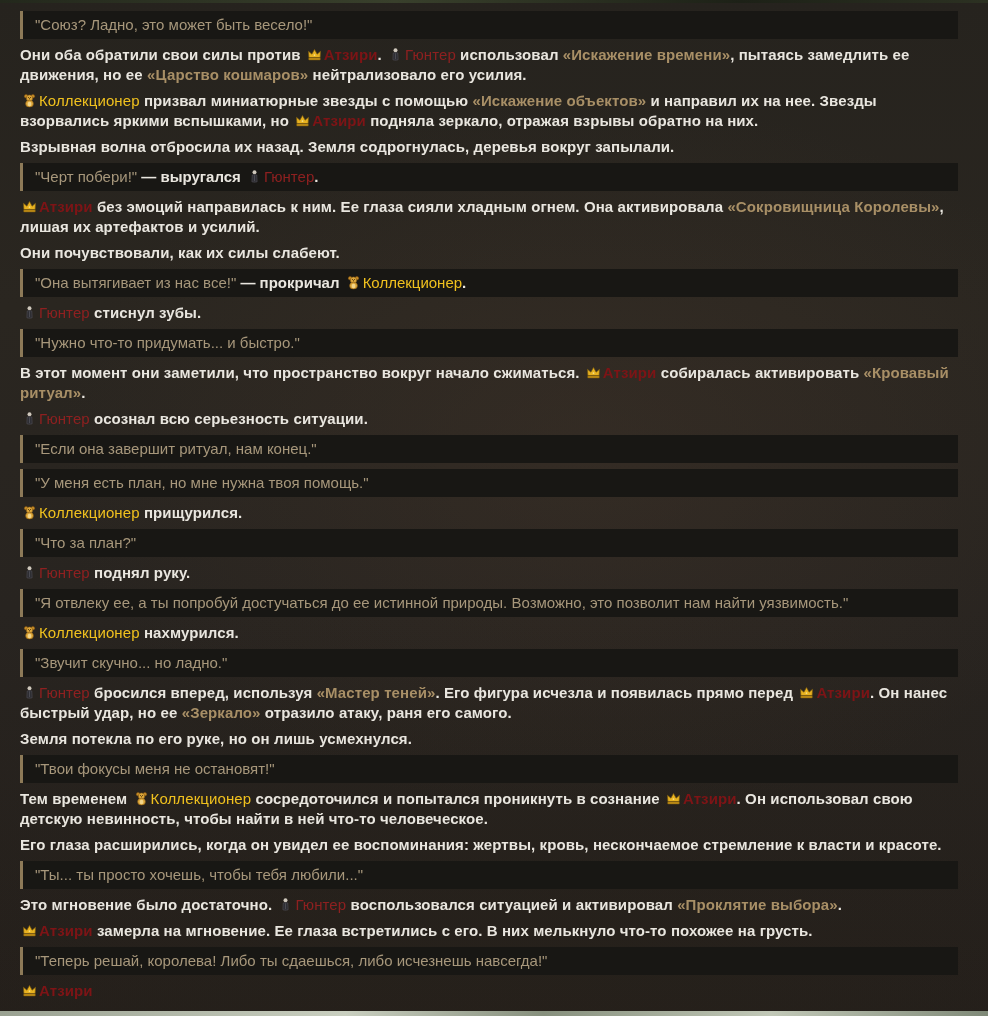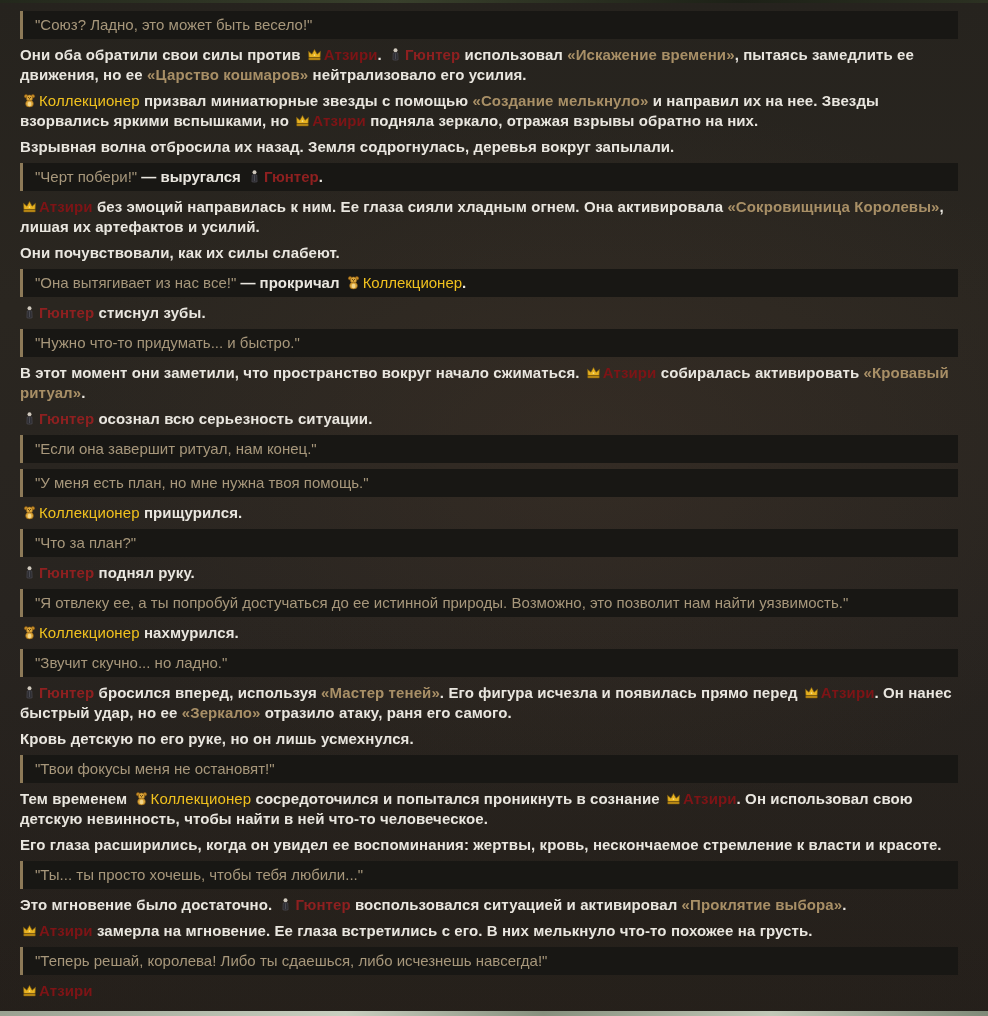--- a/index.html
+++ b/index.html
@@ -21,21 +21,21 @@
   }
   .quote{
     background:var(--quote-bg);
     border-left:3px solid var(--quote-border);
     padding:4px 12px;
     color:var(--quote-text);font-size:15px;line-height:20px;font-weight:normal;
   }
   .t-body{color:var(--body-text);font-weight:bold;}
   .t-quote{color:var(--quote-text);font-weight:normal;}
   .t-atziri{color:var(--name-atziri);font-weight:bold;margin-top:28px;}
-  .t-gunter{color:var(--name-gunter);font-weight:bold;}
+  .t-gunter{color:var(--name-gunter);font-weight:normal;}
   .t-collector{color:var(--name-collector);font-weight:normal;}
   .t-ability{color:var(--ability);font-weight:bold;}
   .icon{display:inline-block;width:17px;height:15px;vertical-align:-2px;margin:0 1px;}
   .icon svg{display:block;width:100%;height:100%;}
   .bottom-edge{position:absolute;left:0;bottom:0;width:100%;height:5px;
     background:linear-gradient(90deg,#aeb8a6,#e6eedd 35%,#97a38e 55%,#dde6d3 78%,#8f9c88);
     opacity:.85;}
 </style>
 </head>
 <body style="--body-text: #e9e6df; --quote-bg: #181714; --quote-border: #8d7a58; --quote-text: #a7977b; --name-atziri: #7d1416; --name-gunter: #8e2020; --name-collector: #f0c11e; --ability: #a88f66;">
@@ -54,21 +54,21 @@
         </svg></span><span class="t-gunter">Гюнтер</span><span class="t-body"> использовал </span><span class="t-ability">«Искажение времени»</span><span class="t-body">, пытаясь замедлить ее движения, но ее </span><span class="t-ability">«Царство кошмаров»</span><span class="t-body"> нейтрализовало его усилия.</span></div>
     <div class="line para"><span class="icon"><svg viewBox="0 0 16 16">
           <circle cx="4.4" cy="3.4" r="1.9" fill="#c68c28" stroke="#7c5212" stroke-width=".6"></circle>
           <circle cx="11.6" cy="3.4" r="1.9" fill="#c68c28" stroke="#7c5212" stroke-width=".6"></circle>
           <circle cx="8" cy="5.4" r="3.4" fill="#dda73a" stroke="#7c5212" stroke-width=".6"></circle>
           <ellipse cx="8" cy="11.4" rx="4.2" ry="3.6" fill="#dda73a" stroke="#7c5212" stroke-width=".6"></ellipse>
           <ellipse cx="8" cy="11.6" rx="2" ry="2.4" fill="#f3d58a"></ellipse>
           <circle cx="6.8" cy="4.9" r=".55" fill="#3a2408"></circle>
           <circle cx="9.2" cy="4.9" r=".55" fill="#3a2408"></circle>
           <circle cx="8" cy="6.1" r=".6" fill="#3a2408"></circle>
-        </svg></span><span class="t-collector">Коллекционер</span><span class="t-body"> призвал миниатюрные звезды с помощью </span><span class="t-ability">«Создание мелькнуло»</span><span class="t-body"> и направил их на нее. Звезды взорвались яркими вспышками, но </span><span class="icon"><svg viewBox="0 0 16 16">
+        </svg></span><span class="t-collector">Коллекционер</span><span class="t-body"> призвал миниатюрные звезды с помощью </span><span class="t-ability">«Искажение объектов»</span><span class="t-body"> и направил их на нее. Звезды взорвались яркими вспышками, но </span><span class="icon"><svg viewBox="0 0 16 16">
           <path d="M2 11.2 L1.6 4.6 L5.2 7.6 L8 2.6 L10.8 7.6 L14.4 4.6 L14 11.2 Z" fill="#e8b220" stroke="#7a5a10" stroke-width=".7"></path>
           <rect x="1.8" y="11.6" width="12.4" height="2.2" rx=".5" fill="#c99416" stroke="#7a5a10" stroke-width=".6"></rect>
           <circle cx="8" cy="8.6" r="1" fill="#f7e08a"></circle>
         </svg></span><span class="t-atziri">Атзири</span><span class="t-body"> подняла зеркало, отражая взрывы обратно на них.</span></div>
     <div class="line para"><span class="t-body">Взрывная волна отбросила их назад. Земля содрогнулась, деревья вокруг запылали.</span></div>
     <div class="line quote"><span class="t-quote">"Черт побери!"</span><span class="t-body"> — выругался </span><span class="icon"><svg viewBox="0 0 16 16">
           <circle cx="8" cy="3.4" r="2.1" fill="#cfc8bc"></circle>
           <path d="M5.6 6.4 Q8 5.2 10.4 6.4 L10.8 13.6 Q8 14.6 5.2 13.6 Z" fill="#2a2a2e" stroke="#55545c" stroke-width=".6"></path>
           <rect x="7.3" y="6.6" width="1.4" height="6.4" fill="#4a4a52"></rect>
         </svg></span><span class="t-gunter">Гюнтер</span><span class="t-body">.</span></div>
@@ -136,21 +136,21 @@
     <div class="line quote"><span class="t-quote">"Звучит скучно... но ладно."</span></div>
     <div class="line para"><span class="icon"><svg viewBox="0 0 16 16">
           <circle cx="8" cy="3.4" r="2.1" fill="#cfc8bc"></circle>
           <path d="M5.6 6.4 Q8 5.2 10.4 6.4 L10.8 13.6 Q8 14.6 5.2 13.6 Z" fill="#2a2a2e" stroke="#55545c" stroke-width=".6"></path>
           <rect x="7.3" y="6.6" width="1.4" height="6.4" fill="#4a4a52"></rect>
         </svg></span><span class="t-gunter">Гюнтер</span><span class="t-body"> бросился вперед, используя </span><span class="t-ability">«Мастер теней»</span><span class="t-body">. Его фигура исчезла и появилась прямо перед </span><span class="icon"><svg viewBox="0 0 16 16">
           <path d="M2 11.2 L1.6 4.6 L5.2 7.6 L8 2.6 L10.8 7.6 L14.4 4.6 L14 11.2 Z" fill="#e8b220" stroke="#7a5a10" stroke-width=".7"></path>
           <rect x="1.8" y="11.6" width="12.4" height="2.2" rx=".5" fill="#c99416" stroke="#7a5a10" stroke-width=".6"></rect>
           <circle cx="8" cy="8.6" r="1" fill="#f7e08a"></circle>
         </svg></span><span class="t-atziri">Атзири</span><span class="t-body">. Он нанес быстрый удар, но ее </span><span class="t-ability">«Зеркало»</span><span class="t-body"> отразило атаку, раня его самого.</span></div>
-    <div class="line para"><span class="t-body">Кровь детскую по его руке, но он лишь усмехнулся.</span></div>
+    <div class="line para"><span class="t-body">Земля потекла по его руке, но он лишь усмехнулся.</span></div>
     <div class="line quote"><span class="t-quote">"Твои фокусы меня не остановят!"</span></div>
     <div class="line para"><span class="t-body">Тем временем </span><span class="icon"><svg viewBox="0 0 16 16">
           <circle cx="4.4" cy="3.4" r="1.9" fill="#c68c28" stroke="#7c5212" stroke-width=".6"></circle>
           <circle cx="11.6" cy="3.4" r="1.9" fill="#c68c28" stroke="#7c5212" stroke-width=".6"></circle>
           <circle cx="8" cy="5.4" r="3.4" fill="#dda73a" stroke="#7c5212" stroke-width=".6"></circle>
           <ellipse cx="8" cy="11.4" rx="4.2" ry="3.6" fill="#dda73a" stroke="#7c5212" stroke-width=".6"></ellipse>
           <ellipse cx="8" cy="11.6" rx="2" ry="2.4" fill="#f3d58a"></ellipse>
           <circle cx="6.8" cy="4.9" r=".55" fill="#3a2408"></circle>
           <circle cx="9.2" cy="4.9" r=".55" fill="#3a2408"></circle>
           <circle cx="8" cy="6.1" r=".6" fill="#3a2408"></circle>

